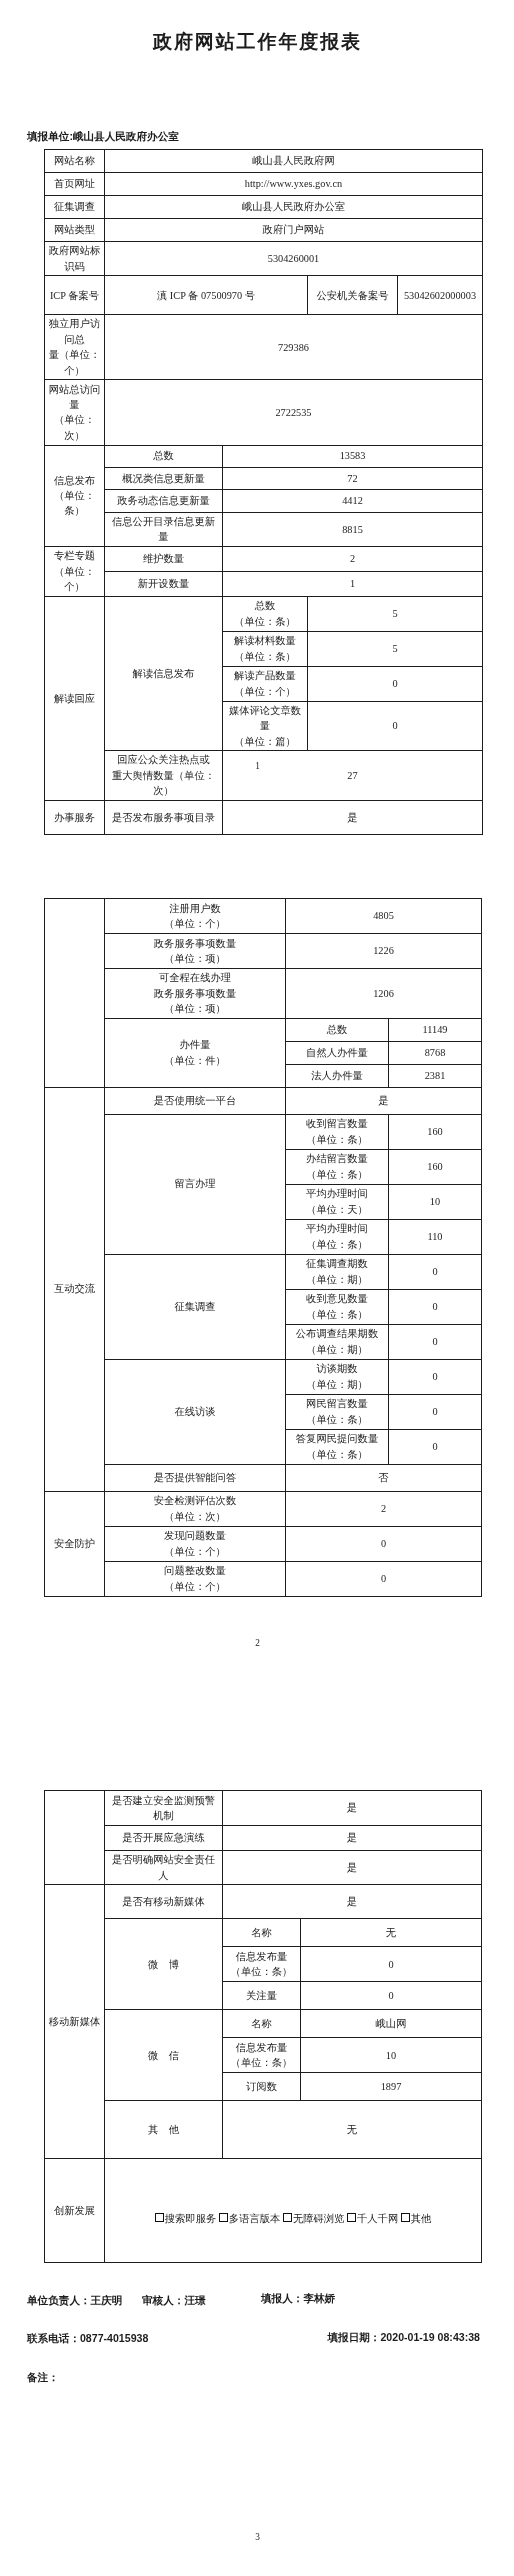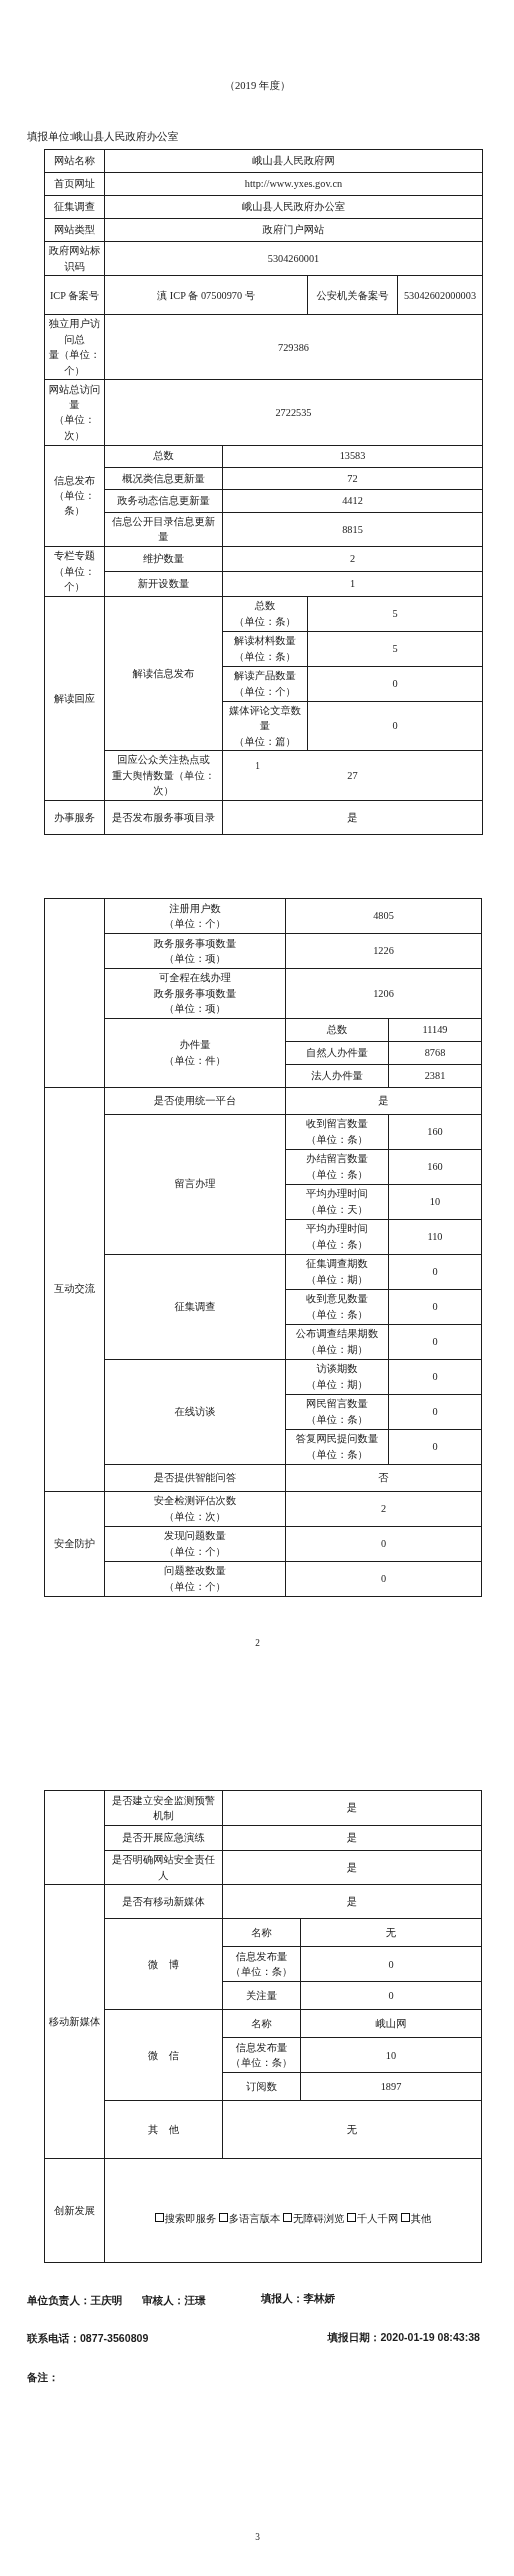--- a/index.html
+++ b/index.html
@@ -2,42 +2,42 @@
 <html style="font-size:10px"><head>
 <meta charset="utf-8">
 <style>
   html,body{margin:0;padding:0;background:#ffffff;}
   .canvas{position:relative;width:515px;height:2576px;background:#fff;color:#1c1c1c;
           font-family:"Liberation Serif","DejaVu Serif",serif;}
   .title{position:absolute;top:29px;left:0;width:100%;text-align:center;
          font-family:"Liberation Sans","DejaVu Sans",sans-serif;font-weight:700;
          font-size:19px;letter-spacing:1.9px;}
   .subtitle{position:absolute;top:79px;left:0;width:100%;text-align:center;font-size:10.6px;}
-  .unit{position:absolute;top:130px;left:27px;font-size:10.6px;font-weight:400;
+  .unit{position:absolute;top:130px;left:27px;font-size:10.6px;font-weight:700;
         font-family:"Liberation Sans","DejaVu Sans",sans-serif;}
   table.tbl{position:absolute;left:44px;width:437px;border-collapse:collapse;table-layout:fixed;
             font-size:10.3px;}
   table.tbl td{border:1.2px solid #1d1d1d;text-align:center;vertical-align:middle;
                padding:1.2px 3.1px;line-height:1.5;white-space:pre-line;overflow:hidden;}
   td.brk{word-break:break-all;margin-left:20px;}
   td.nw{white-space:nowrap;}
   .pagenum{position:absolute;left:0;width:100%;text-align:center;font-size:9.3px;}
   .footline{position:absolute;font-size:10.6px;font-weight:700;
             font-family:"Liberation Sans","DejaVu Sans",sans-serif;}
   .cbitem{white-space:nowrap;}
   .cb{display:inline-block;width:7.5px;height:7.5px;border:1.2px solid #101010;
       margin:0 0.6px -0.6px 2.5px;background:#fff;}
   .cbitem:first-child .cb{margin-left:0;}
 </style>
 </head>
 <body>
 
 <div class="canvas">
 
-  <div class="subtitle">（2019 年度）</div>
+  <div class="title">政府网站工作年度报表</div>
   <div class="unit">填报单位:峨山县人民政府办公室</div>
 
   <table class="tbl" style="top:149px;">
     <colgroup>
         <col style="width:60px">
         <col style="width:118px">
         <col style="width:85px">
         <col style="width:90px">
         <col style="width:85px">
       </colgroup>
@@ -328,19 +328,19 @@
       <td colspan="3">
         <span class="cbitem"><span class="cb"></span><span>搜索即服务</span></span><span class="cbitem"><span class="cb"></span><span>多语言版本</span></span><span class="cbitem"><span class="cb"></span><span>无障碍浏览</span></span><span class="cbitem"><span class="cb"></span><span>千人千网</span></span><span class="cbitem"><span class="cb"></span><span>其他</span></span>
       </td>
     </tr>
   </tbody>
     </table>
 
   <div class="footline" style="top:2294px;left:27px;">单位负责人：王庆明</div>
   <div class="footline" style="top:2294px;left:142px;">审核人：汪璟</div>
   <div class="footline" style="top:2292px;left:261px;">填报人：李林娇</div>
-  <div class="footline" style="top:2332px;left:27px;">联系电话：0877-3560809</div>
+  <div class="footline" style="top:2332px;left:27px;">联系电话：0877-4015938</div>
   <div class="footline" style="top:2331px;right:35px;margin-left:40px;">填报日期：2020-01-19 08:43:38</div>
   <div class="footline" style="top:2371px;left:27px;">备注：</div>
   <div class="pagenum" style="top:2532px;">3</div>
 
 </div>
 
 
 </body></html>

